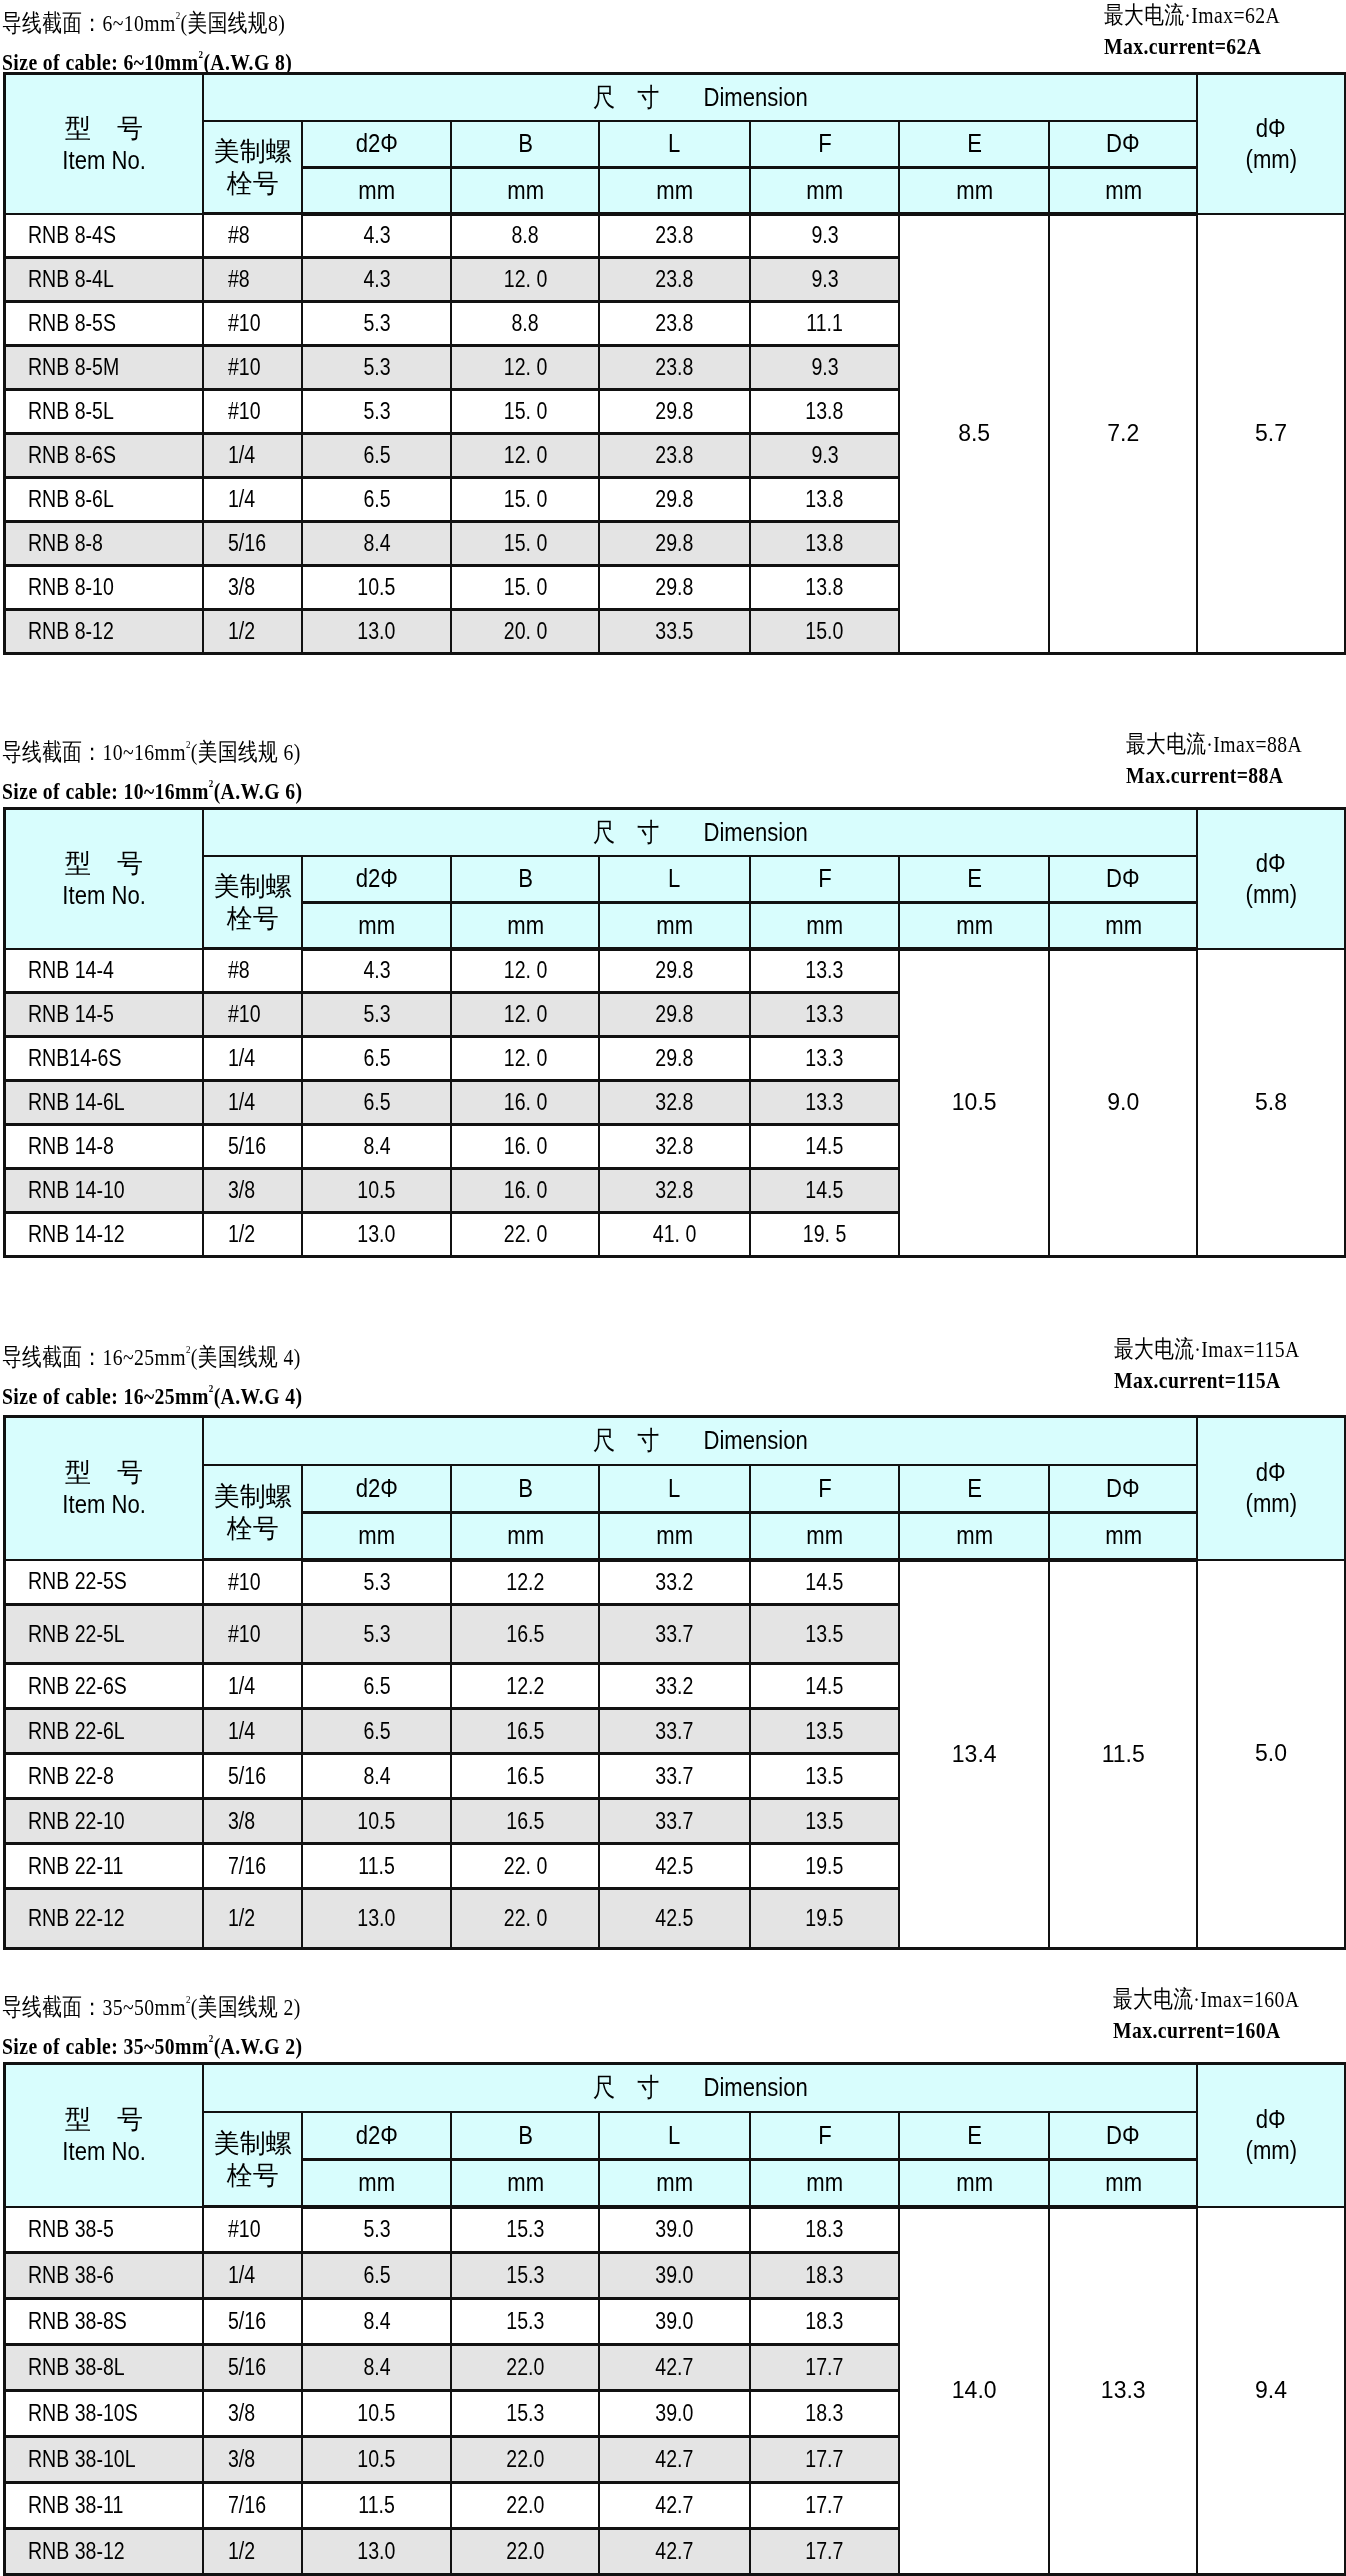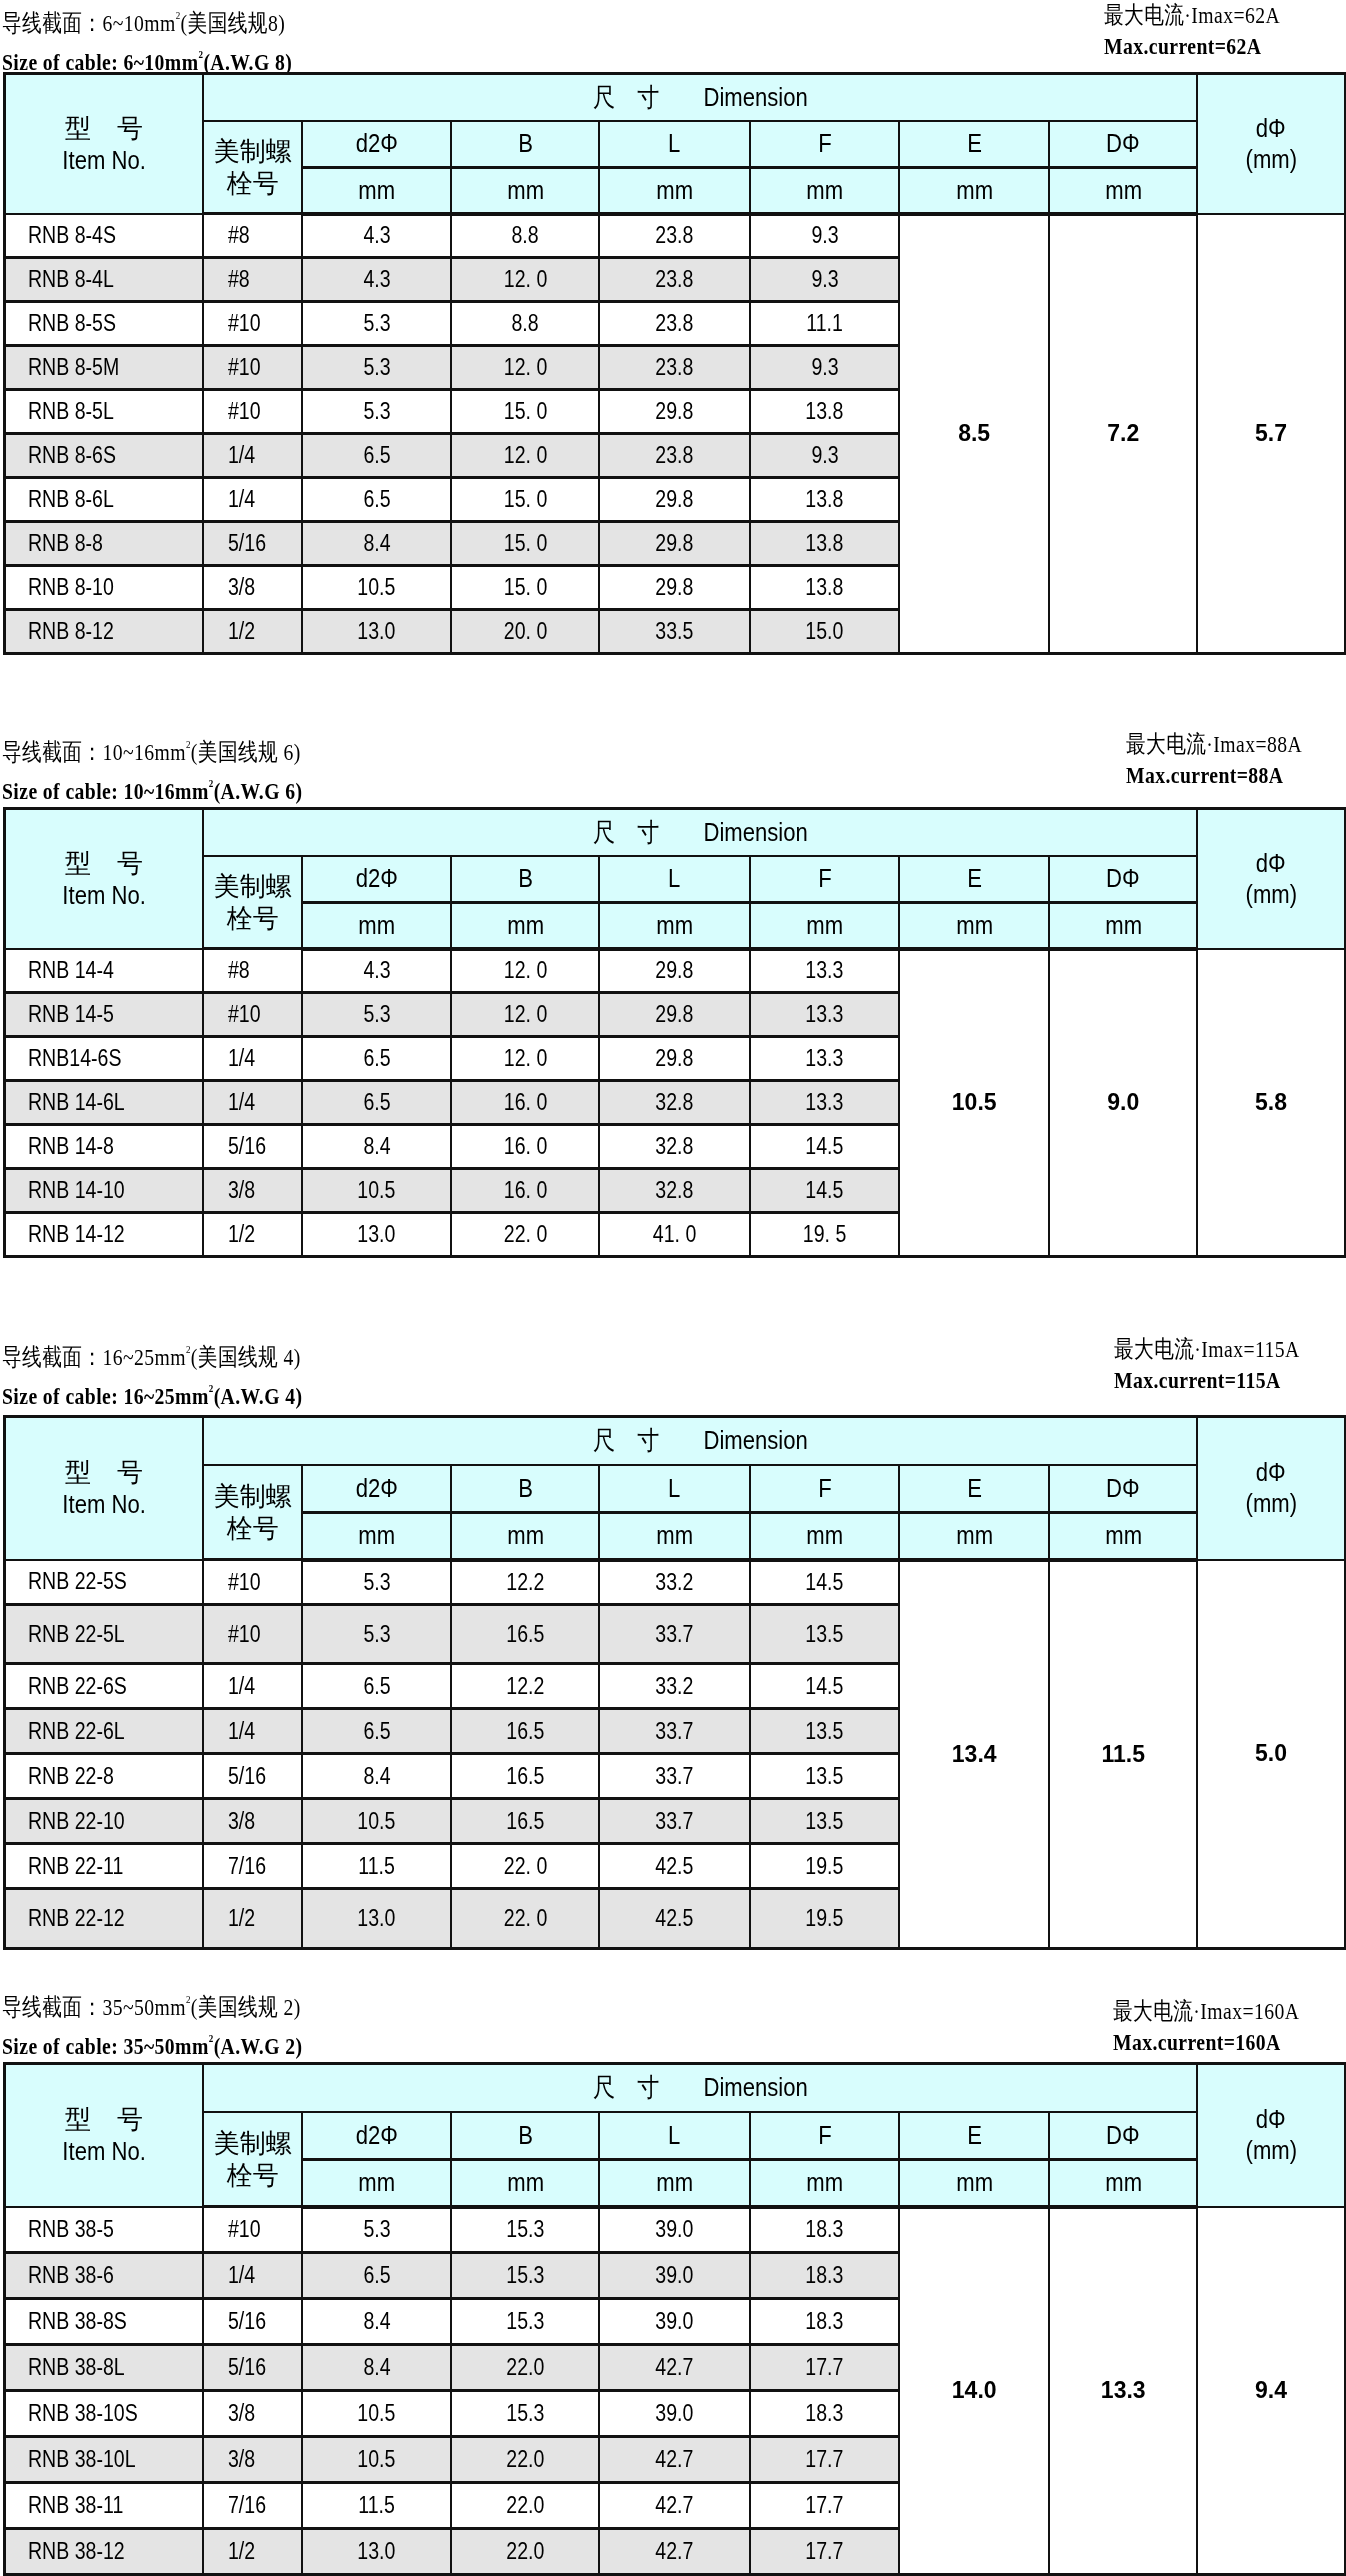--- a/index.html
+++ b/index.html
@@ -18,21 +18,21 @@
   table.spec thead th span.n { display: inline-block; transform: scaleX(0.85); }
   table.spec thead th.h-item { line-height: 32px; }
   table.spec thead th.h-screw { font-size: 26px; line-height: 32px; }
   table.spec thead tr.r-dim th { border-bottom-width: 3.3px; }
   table.spec thead tr.r-unit th { border-bottom-width: 4.4px; }
   table.spec tbody td { font-size: 23px; }
   table.spec tbody td span.v { display: inline-block; transform: scaleX(0.85); }
   table.spec tbody td.c-item { text-align: left; padding-left: 22px; }
   table.spec tbody td.c-screw { text-align: left; padding-left: 24px; }
   table.spec tbody tr.alt td.z { background: #e4e4e4; }
-  table.spec tbody td.merged { background: #fff; font-size: 23px; font-weight: bold; }
+  table.spec tbody td.merged { background: #fff; font-size: 23px; }
   table.spec tbody tr td { border-bottom-width: 3.3px; }
   table.spec { border: 3.3px solid #111; }
 </style>
 </head>
 <body>
 
 <div id="root">
     <div class="section" style="top: 0px;">
       <div class="caption">
         <div class="cap-left">
@@ -421,21 +421,21 @@
           </tr>
         </tbody>
       </table>
     </div>
     <div class="section" style="top: 1984px;">
       <div class="caption">
         <div class="cap-left">
           <div class="cap-line"><span>导线截面：35~50mm</span><sup>2</sup><span>(美国线规 2)</span></div>
           <div class="cap-line en"><span>Size of cable: 35~50mm</span><sup>2</sup><span>(A.W.G 2)</span></div>
         </div>
-        <div class="cap-right" style="right:5.5px;margin-top:12px;">
+        <div class="cap-right" style="right:5.5px;">
           <div class="cap-line">最大电流·Imax=160A</div>
           <div class="cap-line en">Max.current=160A</div>
         </div>
       </div>
       <table class="spec" style="top:78px;">
         <colgroup>
           <col style="width:199px">
           <col style="width:99px">
           <col style="width:149px">
           <col style="width:148px">

